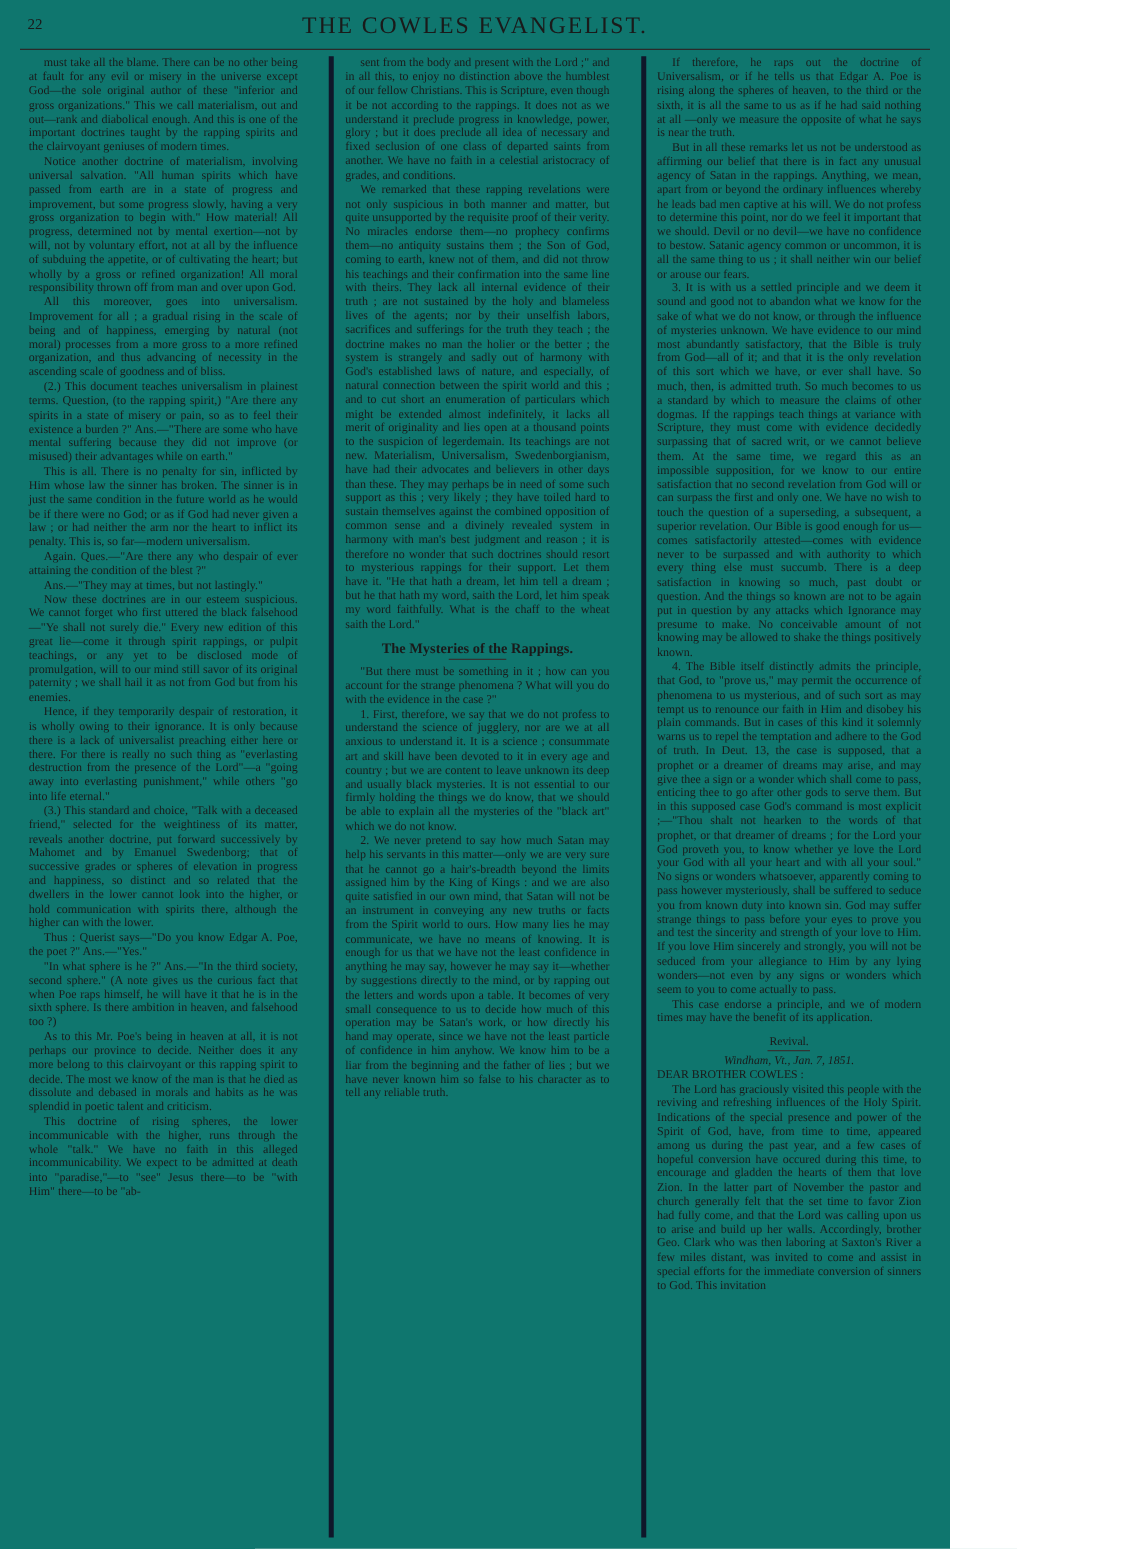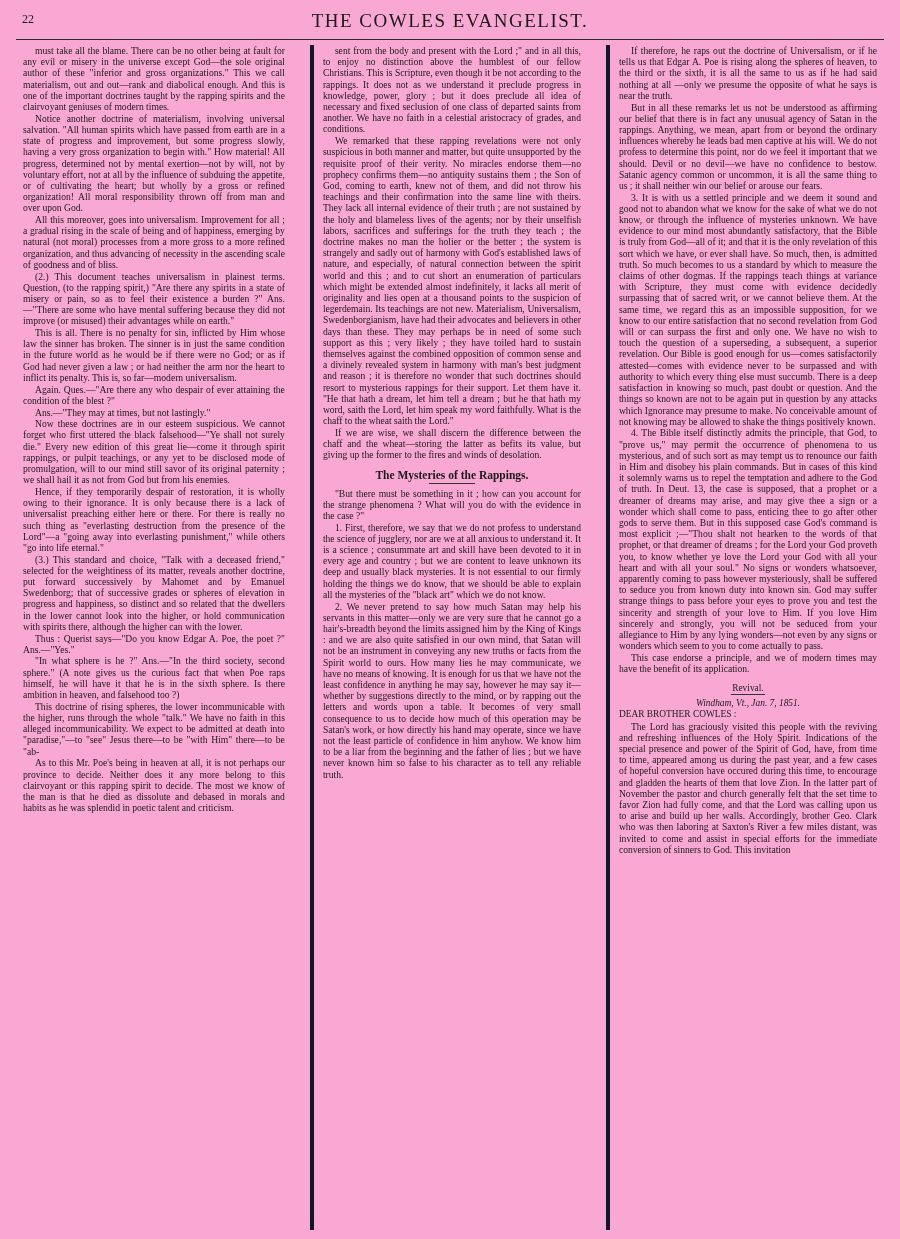--- a/index.html
+++ b/index.html
@@ -9,26 +9,26 @@
   }
   body {
     width: 900px;
     height: 1239px;
     font-family: "Liberation Serif", serif;
     color: #1a1a1a;
     position: relative;
     overflow: hidden;
   }
   .page {
-    width: 900px;
+    width: 760px;
     height: 1239px;
     position: relative;
     box-sizing: border-box;
     padding: 10px 14px 6px 14px;
-    background: #f9a8d4;
+    background: #0f766e;
   }
   
   .masthead {
     position: relative;
     height: 26px;
     border-bottom: none;
   }
   .page-number {
     position: absolute;
     left: 8px;
@@ -128,35 +128,34 @@
         <p>All this moreover, goes into universalism.  Improvement for all ; a gradual rising in the scale of being and of happiness, emerging by natural (not moral) processes from a more gross to a more refined organization, and thus advancing of necessity in the ascending scale of goodness and of bliss.</p>
         <p>(2.) This document teaches universalism in plainest terms.  Question, (to the rapping spirit,) "Are there any spirits in a state of misery or pain, so as to feel their existence  a burden ?"   Ans.—"There are some who have mental suffering because they did not improve (or misused) their advantages while on earth."</p>
         <p>This is all.  There is no penalty for sin, inflicted by Him whose law the sinner has broken.  The sinner is in just the same condition in the future world as he would be if there were no God; or as if God had never given a law ; or had neither the arm nor the heart to inflict its penalty.  This is, so far—modern universalism.</p>
         <p>Again.  Ques.—"Are there any who despair of ever attaining the condition of the blest ?"</p>
         <p>Ans.—"They may at times, but not lastingly."</p>
         <p>Now these doctrines are in our esteem suspicious.  We cannot forget who first uttered the black falsehood—"Ye shall not surely die."  Every new edition of this great lie—come it through spirit rappings, or pulpit teachings, or any yet to be disclosed mode of promulgation, will to our mind still savor of its original paternity ; we shall hail it as not from God but from his enemies.</p>
         <p>Hence, if they temporarily despair of restoration, it is wholly owing to their ignorance.  It is only because there is a lack of universalist preaching either here or there.  For there is really no such thing as "everlasting destruction from the presence of the Lord"—a "going away into everlasting punishment," while others "go into life eternal."</p>
         <p>(3.) This standard and choice, "Talk with a deceased friend," selected for the weightiness of its matter, reveals another doctrine, put forward successively by Mahomet and by Emanuel Swedenborg; that of successive grades or spheres of elevation in progress and happiness, so distinct and so related that the dwellers in the lower cannot look into the higher, or hold communication with spirits there, although the higher can with the lower.</p>
         <p>Thus : Querist says—"Do you know Edgar A. Poe, the poet ?"  Ans.—"Yes."</p>
         <p>"In what sphere is he ?"  Ans.—"In the third society, second sphere."  (A note gives us the curious fact that when Poe raps himself, he will have it that he is in the sixth sphere.  Is there ambition in heaven, and falsehood too ?)</p>
+        <p>As to this Mr. Poe's being in heaven at all, it is not perhaps our province to decide.  Neither does it any more belong to this clairvoyant or this rapping spirit to decide.  The most we know of the man is that he died as dissolute and debased in morals and habits as he was splendid in poetic talent and criticism.</p>
         <p>This doctrine of rising spheres, the lower incommunicable with the higher, runs through the whole "talk."  We have no faith in this alleged incommunicability.  We expect to be admitted at death into "paradise,"—to "see" Jesus there—to be "with Him" there—to be "ab-</p>
-        <p>As to this Mr. Poe's being in heaven at all, it is not perhaps our province to decide.  Neither does it any more belong to this clairvoyant or this rapping spirit to decide.  The most we know of the man is that he died as dissolute and debased in morals and habits as he was splendid in poetic talent and criticism.</p>
       </div>
     <div class="col" id="col-1">
         <p>sent from the body and present with the Lord ;" and in all this, to enjoy no distinction above the humblest of our fellow Christians.  This is Scripture, even though it be not according to the rappings.  It does not as we understand it preclude progress in knowledge, power, glory ; but it does preclude all idea of necessary and fixed seclusion of one class of departed saints from another.  We have no faith in a celestial aristocracy of grades, and conditions.</p>
         <p>We remarked that these rapping revelations were not only suspicious in both manner and matter, but quite unsupported by the requisite proof of their verity.  No miracles endorse them—no prophecy confirms them—no antiquity sustains them ; the Son of God, coming to earth, knew not of them, and did not throw his teachings and their confirmation into the same line with theirs.  They lack all internal evidence of their truth ; are not sustained by the holy and blameless lives of the agents; nor by their unselfish labors, sacrifices and sufferings for the truth they teach ; the doctrine makes no man the holier or the better ; the system is strangely and sadly out of harmony with God's established laws of nature, and especially, of natural connection between the spirit world and this ; and to cut short an enumeration of particulars which might be extended almost indefinitely, it lacks all merit of originality and lies open at a thousand points to the suspicion of legerdemain.  Its teachings are not new.  Materialism, Universalism, Swedenborgianism, have had their advocates and believers in other days than these.  They may perhaps be in need of some such support as this ; very likely ; they have toiled hard to sustain themselves against the combined opposition of common sense and a divinely revealed system in harmony with man's best judgment and reason ; it is therefore no wonder that such doctrines should resort to mysterious rappings for their support.  Let them have it.  "He that hath a dream, let him tell a dream ; but he that hath my word, saith the Lord, let him speak my word faithfully.  What is the chaff to the wheat saith the Lord."</p>
-        <p>If we are wise, we shall discern the difference between the chaff and the wheat—storing the latter as befits its value, but giving up the former to the fires and winds of desolation.</p>
         <div class="sec-head">The Mysteries of the Rappings.</div>
         <div class="sec-rule"></div>
         <p>"But there must be something in it ; how can you account for the strange phenomena ?  What will you do with the evidence in the case ?"</p>
         <p>1. First, therefore, we say that we do not profess to understand the science of jugglery, nor are we at all anxious to understand it.  It is a science ; consummate art and skill have been devoted to it in every age and country ; but we are content to leave unknown its deep and usually black mysteries.  It is not essential to our firmly holding the things we do know, that we should be able to explain all the mysteries of the "black art" which we do not know.</p>
         <p>2. We never pretend to say how much Satan may help his servants in this matter—only we are very sure that he cannot go a hair's-breadth beyond the limits assigned him by the King of Kings : and we are also quite satisfied in our own mind, that Satan will not be an instrument in conveying any new truths or facts from the Spirit world to ours.  How many lies he may communicate, we have no means of knowing.  It is enough for us that we have not the least confidence in anything he may say, however he may say it—whether by suggestions directly to the mind, or by rapping out the letters and words upon a table.  It becomes of very small consequence to us to decide how much of this operation may be Satan's work, or how directly his hand may operate, since we have not the least particle of confidence in him anyhow.  We know him to be a liar from the beginning and the father of lies ; but we have never known him so false to his character as to tell any reliable truth.</p>
       </div>
     <div class="col" id="col-2">
-        <p>If therefore, he raps out the doctrine of Universalism, or if he tells us that Edgar A. Poe is rising along the spheres of heaven, to the third or the sixth, it is all the same to us as if he had said nothing at all —only we presume the opposite of what he says is near the truth.</p>
+        <p>If therefore, he raps out the doctrine of Universalism, or if he tells us that Edgar A. Poe is rising along the spheres of heaven, to the third or the sixth, it is all the same to us as if he had said nothing at all —only we measure the opposite of what he says is near the truth.</p>
         <p>But in all these remarks let us not be understood as affirming our belief that there is in fact any unusual agency of Satan in the rappings.  Anything, we mean, apart from or beyond the ordinary influences whereby he leads bad men captive at his will.  We do not profess to determine this point, nor do we feel it important that we should.  Devil or no devil—we have no confidence to bestow.  Satanic agency common or uncommon, it is all the same thing to us ; it shall neither win our belief or arouse our fears.</p>
         <p>3. It is with us a settled principle and we deem it sound and good not to abandon what we know for the sake of what we do not know, or through the influence of mysteries unknown.  We have evidence to our mind most abundantly satisfactory, that the Bible is truly from God—all of it; and that it is the only revelation of this sort which we have, or ever shall have.  So much, then, is admitted truth.  So much becomes to us a standard by which to measure the claims of other dogmas.  If the rappings teach things at variance with Scripture, they must come with evidence decidedly surpassing that of sacred writ, or we cannot believe them.  At the same time, we regard this as an impossible supposition, for we know to our entire satisfaction that no second revelation from God will or can surpass the first and only one.  We have no wish to touch the question of a superseding, a subsequent, a superior revelation.  Our Bible is good enough for us—comes satisfactorily attested—comes with evidence never to be surpassed and with authority to which every thing else must succumb.  There is a deep satisfaction in knowing so much, past doubt or question.  And the things so known are not to be again put in question by any attacks which Ignorance may presume to make.  No conceivable amount of not knowing may be allowed to shake the things positively known.</p>
         <p>4. The Bible itself distinctly admits the principle, that God, to "prove us," may permit the occurrence of phenomena to us mysterious, and of such sort as may tempt us to renounce our faith in Him and disobey his plain commands.  But in cases of this kind it solemnly warns us to repel the temptation and adhere to the God of truth.  In Deut. 13, the case is supposed, that a prophet or a dreamer of dreams may arise, and may give thee a sign or a wonder which shall come to pass, enticing thee to go after other gods to serve them.  But in this supposed case God's command is most explicit ;—"Thou shalt not hearken to the words of that prophet, or that dreamer of dreams ; for the Lord your God proveth you, to know whether ye love the Lord your God with all your heart and with all your soul."  No signs or wonders whatsoever, apparently coming to pass however mysteriously, shall be suffered to seduce you from known duty into known sin.  God may suffer strange things to pass before your eyes to prove you and test the sincerity and strength of your love to Him.  If you love Him sincerely and strongly, you will not be seduced from your allegiance to Him by any lying wonders—not even by any signs or wonders which seem to you to come actually to pass.</p>
         <p>This case endorse a principle, and we of modern times may have the benefit of its application.</p>
         <div class="small-head">Revival.</div>
         <div class="small-rule"></div>
         <div class="dateline">Windham, Vt., Jan. 7, 1851.</div>
         <p class="salutation">DEAR BROTHER COWLES :</p>
         <p>The Lord has graciously visited this people with the reviving and refreshing influences of the Holy Spirit.  Indications of the special presence and power of the Spirit of God, have, from time to time, appeared among us during the past year, and a few cases of hopeful conversion have occured during this time, to encourage and gladden the hearts of them that love Zion.  In the latter part of November the pastor and church generally felt that the set time to favor Zion had fully come, and that the Lord was calling upon us to arise and build up her walls.  Accordingly, brother Geo. Clark who was then laboring at Saxton's River a few miles distant, was invited to come and assist in special efforts for the immediate conversion of sinners to God.  This invitation</p>
       </div>

